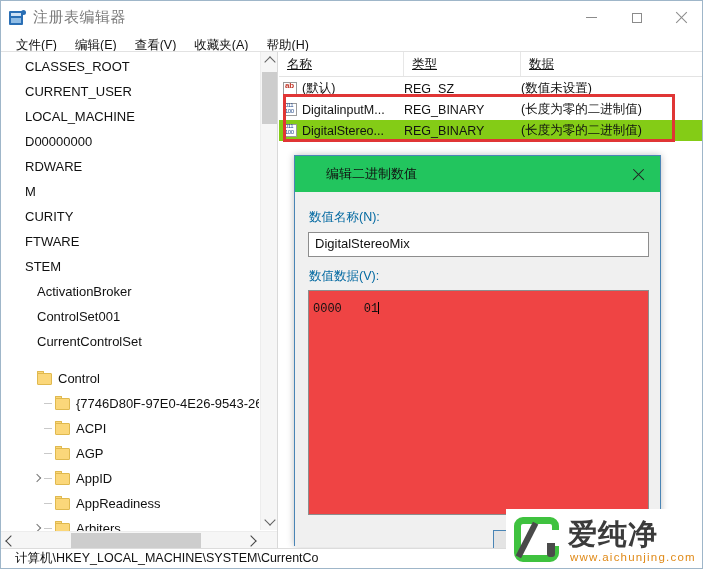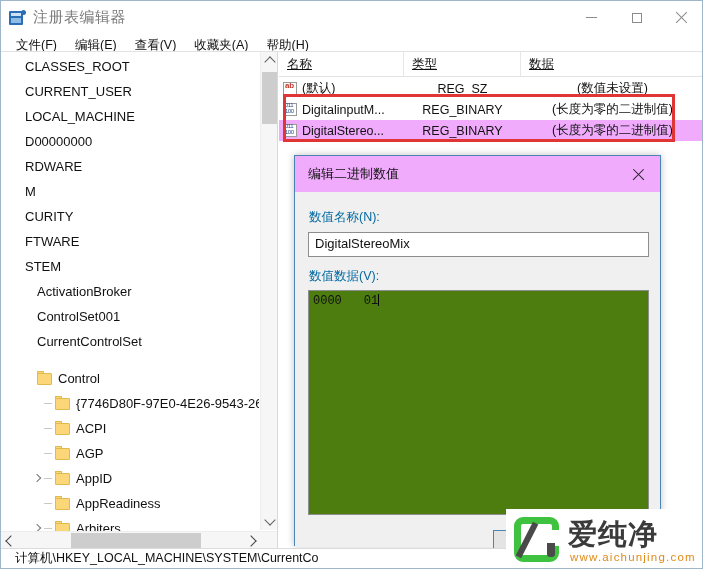--- a/index.html
+++ b/index.html
@@ -88,22 +88,22 @@
   .arrh.r{transform:rotate(135deg);margin-right:3px;}
   .hs-thumb{position:absolute;left:70px;top:1px;width:130px;height:15px;background:#cdcdcd;}
 
   
   .listpane{position:absolute;left:278px;top:0;width:425px;height:497px;background:#fff;}
   .lhead{position:absolute;left:0;top:0;width:425px;height:24px;background:#fff;
          border-bottom:1px solid #e3e3e3;}
   .lhcell{position:absolute;top:0;height:24px;line-height:24px;font-size:12.5px;color:#111;
           padding-left:8px;box-sizing:border-box;border-right:1px solid #e7e7e7;text-decoration:underline;}
   .lrow{position:absolute;left:0;width:425px;height:21px;display:flex;align-items:center;
-        font-size:12.5px;color:#111;text-align:center;}
-  .lrow.sel{background:#f0abfc;}
+        font-size:12.5px;color:#111;}
+  .lrow.sel{background:#84cc16;}
   .lc-name{position:absolute;left:0;width:125px;display:flex;align-items:center;
            padding-left:4px;box-sizing:border-box;overflow:hidden;white-space:nowrap;}
   .lc-type{position:absolute;left:125px;width:117px;overflow:hidden;white-space:nowrap;}
   .lc-data{position:absolute;left:242px;width:183px;overflow:hidden;white-space:nowrap;}
 
   .ico{width:14px;height:13px;margin-right:5px;flex:none;position:relative;
        border:1px solid #9a9a9a;background:#fff;box-sizing:border-box;}
   .ico.ab{background:#fff;}
   .ico.ab:before{content:"ab";position:absolute;left:1px;top:-2px;font-size:8px;
        color:#c0392b;font-weight:bold;letter-spacing:-.3px;}
@@ -118,37 +118,37 @@
   
   .statusbar{position:absolute;left:0;bottom:0;width:703px;height:20px;background:#fff;
              border-top:1px solid #dcdcdc;box-sizing:border-box;
              display:flex;align-items:center;padding-left:14px;font-size:12.5px;color:#111;
              white-space:nowrap;overflow:hidden;}
 
   
   .dialog{position:absolute;left:293px;top:154px;width:367px;height:391px;
           background:#f0f0f0;border:1px solid #4a85b5;box-sizing:border-box;
           box-shadow:0 0 7px rgba(0,0,0,.25);}
-  .dlg-title{position:relative;height:36px;background:#f0abfc;display:flex;align-items:center;}
+  .dlg-title{position:relative;height:36px;background:#22c55e;display:flex;align-items:center;padding-left:18px;}
   .dlg-title .t{margin-left:13px;font-size:13px;color:#111;}
   .dlg-x{position:absolute;right:0;top:0;width:44px;height:36px;display:flex;
          align-items:center;justify-content:center;}
   .dlg-x i{position:relative;display:block;width:13px;height:13px;}
   .dlg-x i:before,.dlg-x i:after{content:"";position:absolute;left:-1px;top:6px;width:15px;
          height:1.3px;background:#222;}
   .dlg-x i:before{transform:rotate(45deg);}
   .dlg-x i:after{transform:rotate(-45deg);}
 
   .dlg-body{position:relative;height:355px;background:#f0f0f0;}
   .lbl{position:absolute;font-size:12.5px;color:#0369a1;}
   .txtbox{position:absolute;background:#fff;border:1px solid #8d8d8d;box-sizing:border-box;
           font-size:13px;color:#111;padding:3px 6px;overflow:hidden;white-space:nowrap;}
-  .hexbox{position:absolute;background:#4d7c0f;border:1px solid #8d8d8d;box-sizing:border-box;
+  .hexbox{position:absolute;background:#ef4444;border:1px solid #8d8d8d;box-sizing:border-box;
           font-family:"Liberation Mono","DejaVu Sans Mono",monospace;
-          font-size:12px;color:#111;padding:3px 4px;line-height:14px;}
+          font-size:12px;color:#111;padding:11px 4px;line-height:14px;}
   .caret{display:inline-block;width:1px;height:12px;background:#000;vertical-align:-2px;}
   .dlgbtn{position:absolute;background:#e4e4e4;border:1px solid #4a85b5;box-sizing:border-box;
           font-size:12.5px;color:#111;display:flex;align-items:center;justify-content:center;}
 
   
   .wm{position:absolute;left:505px;top:508px;width:198px;height:61px;background:#fff;}
   .wm-logo{position:absolute;left:8px;top:8px;width:45px;height:45px;}
   .wm-logo .ring{position:absolute;left:0;top:0;width:45px;height:45px;
         border:7px solid #3fc23f;border-radius:9px;box-sizing:border-box;}
   .wm-logo .cut{position:absolute;right:-2px;top:13px;width:11px;height:16px;background:#fff;}

